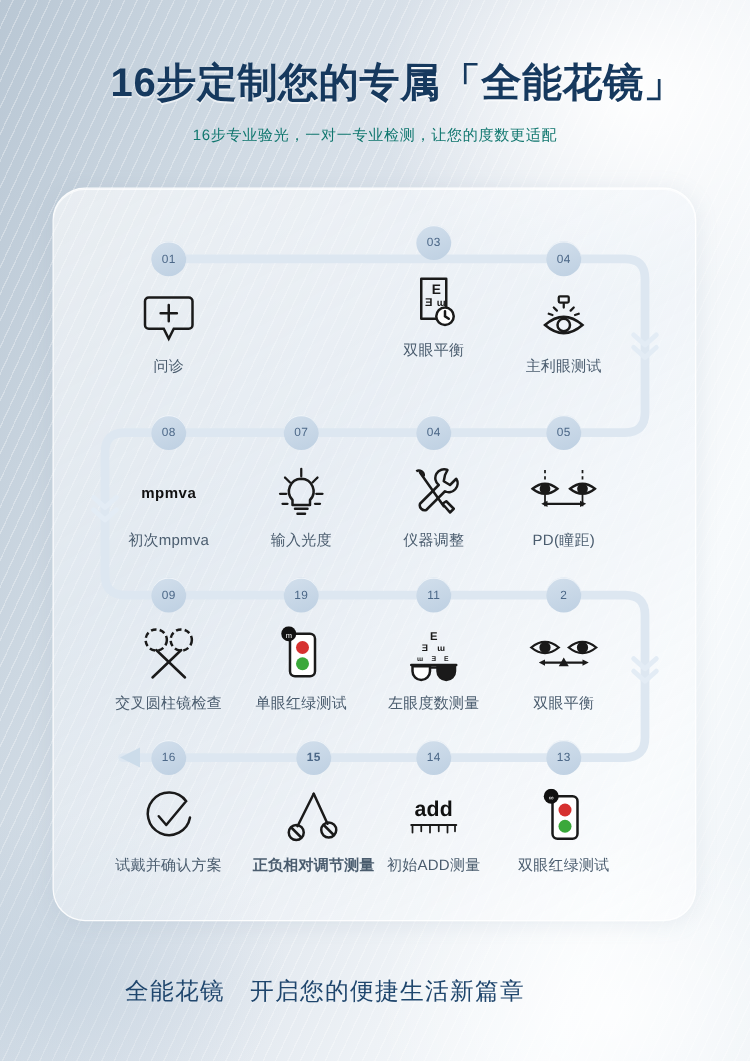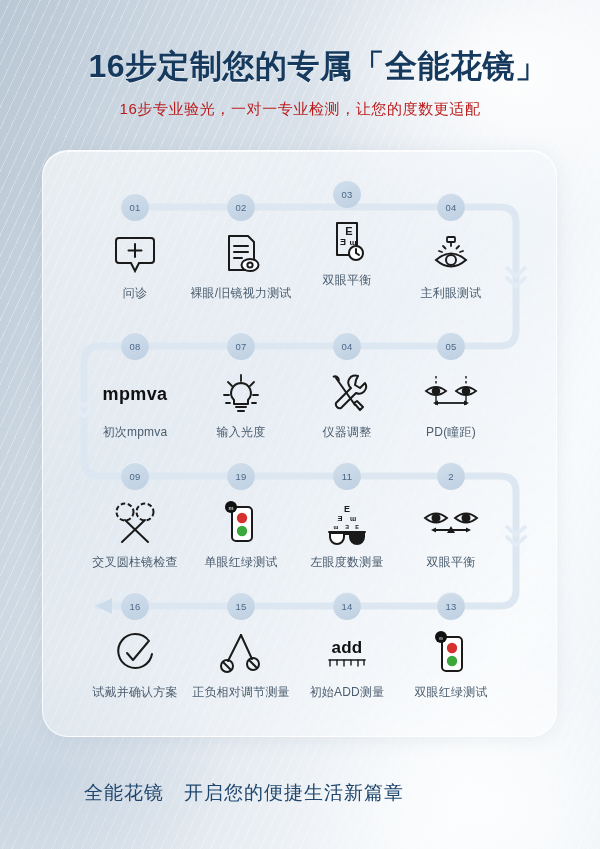--- a/index.html
+++ b/index.html
@@ -24,21 +24,21 @@
   
   .header{position:absolute;left:0;top:0;width:600px;text-align:center;z-index:5;}
   .title{
     margin:0;padding-top:48px;
     font-size:32px;font-weight:bold;letter-spacing:.5px;
     color:#16395e;line-height:1.18;
     text-shadow:0 1px 0 rgba(255,255,255,.6);
     padding-left:36px;
   }
   .subtitle{
-    margin:14px 0 0 0;font-size:15px;color:#b91c1c;letter-spacing:.6px;
+    margin:14px 0 0 0;font-size:12px;color:#0f766e;letter-spacing:.6px;
   }
 
   
   .card{
     position:absolute;left:42px;top:150px;width:513px;height:585px;
     border-radius:26px;
     background:linear-gradient(150deg,rgba(255,255,255,.62) 0%,rgba(240,245,250,.55) 40%,rgba(255,255,255,.40) 100%);
     border:1px solid rgba(255,255,255,.85);
     box-shadow:0 2px 18px rgba(120,145,170,.13), inset 0 1px 0 rgba(255,255,255,.7);
     z-index:2;
@@ -61,21 +61,21 @@
   .badge span{font-size:9.5px;color:#4c6888;letter-spacing:.3px;}
   .icon{
     height:46px;margin-top:11px;
     display:flex;align-items:center;justify-content:center;
   }
   .icon svg{display:block;}
   .label{
     margin-top:7px;font-size:12px;color:#4a5c6e;letter-spacing:.2px;white-space:nowrap;
   }
   .wordmark{
-    font-size:18px;font-weight:bold;color:#111;letter-spacing:.4px;
+    font-size:12px;font-weight:bold;color:#111;letter-spacing:.4px;
   }
   .addmark{font-size:17px;font-weight:bold;color:#111;letter-spacing:.2px;line-height:1;text-align:center;}
   .ruler{margin-top:2px;}
 </style>
 </head>
 <body>
 
 <div class="glow tr"></div>
 <div class="glow br"></div>
 <div class="glow bl"></div>
@@ -126,34 +126,20 @@
       </div>
     <div class="icon">
       <svg width="44" height="42" viewBox="0 0 44 42">
         <path d="M6 4 H38 A3 3 0 0 1 41 7 V26 A3 3 0 0 1 38 29 H26 L22 37 L18 29 H6 A3 3 0 0 1 3 26 V7 A3 3 0 0 1 6 4 Z" fill="none" stroke="#1a1a1a" stroke-width="2"></path>
         <path d="M22 10 V23 M15.5 16.5 H28.5" stroke="#1a1a1a" stroke-width="2" stroke-linecap="round"></path>
       </svg>
     </div>
     <div class="label">问诊</div>
   </div>
 
-  <div class="step" style="left:186px;top:193px;">
-    <div class="badge">
-        <span>02</span>
-      </div>
-    <div class="icon">
-      <svg width="40" height="44" viewBox="0 0 40 44">
-        <path d="M8 3 H27 L33 9 V37 H8 Z" fill="none" stroke="#1a1a1a" stroke-width="2" stroke-linejoin="round"></path>
-        <path d="M13 13 H27 M13 19 H27 M13 25 H21" stroke="#1a1a1a" stroke-width="2" stroke-linecap="round"></path>
-        <ellipse cx="29" cy="32" rx="8.5" ry="6" fill="#fff" stroke="#1a1a1a" stroke-width="2"></ellipse>
-        <circle cx="29" cy="32" r="2.6" fill="none" stroke="#1a1a1a" stroke-width="2"></circle>
-      </svg>
-    </div>
-    <div class="label">裸眼/旧镜视力测试</div>
-  </div>
 
   <div class="step" style="left:292px;top:180px;">
     <div class="badge">
         <span>03</span>
       </div>
     <div class="icon">
       <svg width="38" height="44" viewBox="0 0 38 44">
         <path d="M9 3 H29 V35 H9 Z" fill="none" stroke="#1a1a1a" stroke-width="2" stroke-linejoin="round"></path>
         <text x="21" y="15" font-family="Liberation Sans, sans-serif" font-size="11" font-weight="bold" fill="#1a1a1a" text-anchor="middle">E</text>
         <text x="15" y="25" font-family="Liberation Sans, sans-serif" font-size="9" font-weight="bold" fill="#1a1a1a" text-anchor="middle">Ǝ</text>
@@ -344,21 +330,21 @@
       </div>
     <div class="icon">
       <svg width="44" height="44" viewBox="0 0 44 44">
         <path d="M36 9 A17 17 0 1 0 39 22" fill="none" stroke="#1a1a1a" stroke-width="2" stroke-linecap="round"></path>
         <path d="M14 21 L20 28 L35 10" fill="none" stroke="#1a1a1a" stroke-width="2" stroke-linecap="round" stroke-linejoin="round"></path>
       </svg>
     </div>
     <div class="label">试戴并确认方案</div>
   </div>
 
-  <div class="step" style="left:186px;top:592px;">
+  <div class="step" style="left:196px;top:592px;font-weight:bold;">
     <div class="badge">
         <span>15</span>
       </div>
     <div class="icon">
       <svg width="50" height="46" viewBox="0 0 50 46">
         <path d="M25 4 L12 30" fill="none" stroke="#1a1a1a" stroke-width="2" stroke-linecap="round"></path>
         <path d="M25 4 L36 28" fill="none" stroke="#1a1a1a" stroke-width="2" stroke-linecap="round"></path>
         <circle cx="11" cy="35" r="6" fill="none" stroke="#1a1a1a" stroke-width="2"></circle>
         <path d="M7 31 L15 39" stroke="#1a1a1a" stroke-width="2"></path>
         <circle cx="37" cy="33" r="6" fill="none" stroke="#1a1a1a" stroke-width="2"></circle>
@@ -402,14 +388,14 @@
         <circle cx="20" cy="30" r="5.2" fill="#3aa83a"></circle>
         <circle cx="9" cy="6" r="6" fill="#111"></circle>
         <text x="9" y="9" font-family="Liberation Sans, sans-serif" font-size="5.5" fill="#fff" text-anchor="middle">∞</text>
       </svg>
     </div>
     <div class="label">双眼红绿测试</div>
   </div>
 
 </div>
 
-<div style="position:absolute;left:0;top:780px;width:488px;text-align:center;z-index:5;
+<div style="position:absolute;left:16px;top:780px;width:488px;text-align:center;z-index:5;
             font-size:19px;color:#1f466d;letter-spacing:1px;">全能花镜　开启您的便捷生活新篇章</div>
 
 </body></html>

